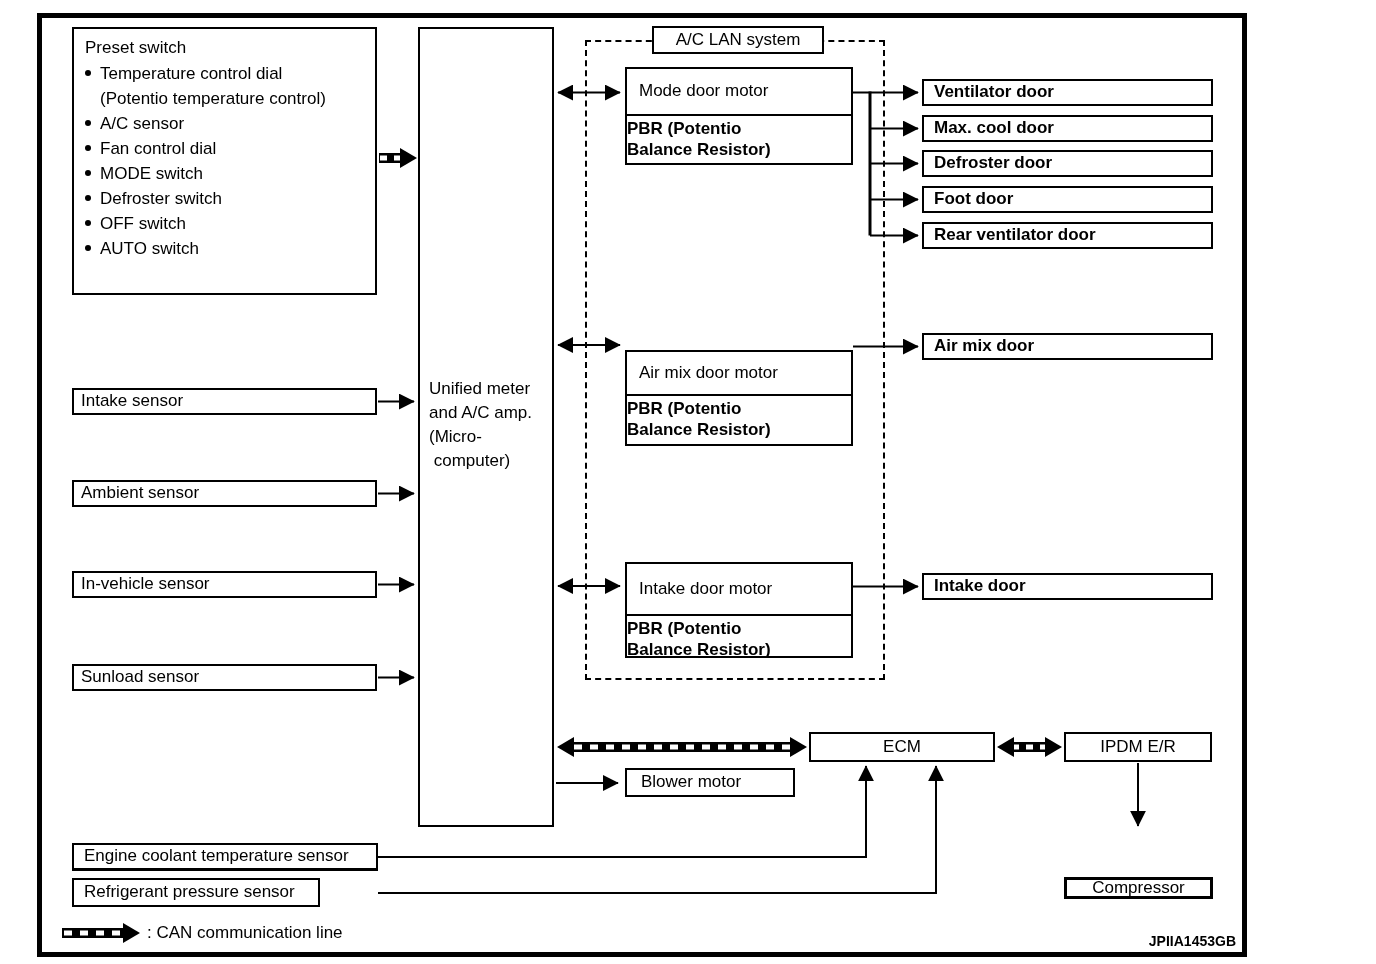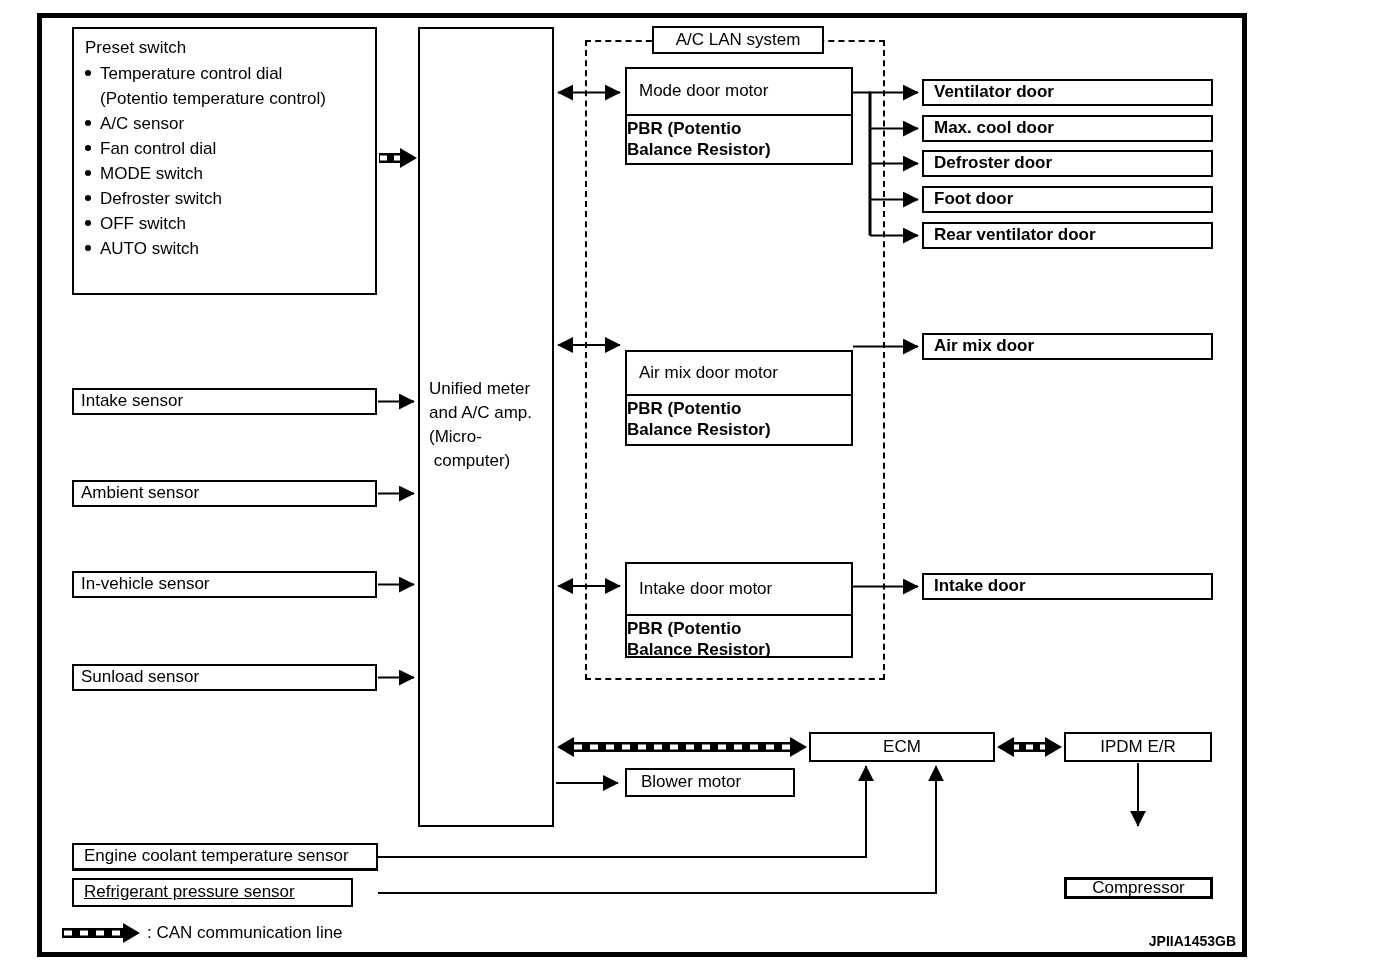--- a/index.html
+++ b/index.html
@@ -63,21 +63,21 @@
   
   .door { left: 922px; width: 291px; height: 27px; font-weight: bold; }
   
   .sensor { left: 72px; width: 305px; height: 27px; padding-left: 7px; }
   
   #ecm  { left: 809px;  top: 732px; width: 186px; height: 30px; }
   #ipdm { left: 1064px; top: 732px; width: 148px; height: 30px; }
   #compressor { left: 1064px; top: 832px; width: 149px; height: 22px; border-width: 3px; margin-top: 45px; }
   #blower { left: 625px; top: 768px; width: 170px; height: 29px; padding-left: 14px; }
   #coolant { left: 72px; top: 843px; width: 306px; height: 28px; border-width: 2px 2px 3px 2px; }
-  #refrigerant { left: 72px; top: 878px; width: 281px; height: 29px; text-decoration: underline; }
+  #refrigerant { left: 72px; top: 878px; width: 248px; height: 29px; }
   
   #legend-text { position: absolute; left: 147px; top: 923px; font-size: 17px; z-index: 2; }
   #figure-code { position: absolute; right: 140px; top: 933px; font-size: 14px; font-weight: bold; z-index: 4; }
 </style>
 </head>
 <body>
 
 <div id="stage">
 
   <svg id="wires" viewBox="0 0 1376 964" xmlns="http://www.w3.org/2000/svg">

